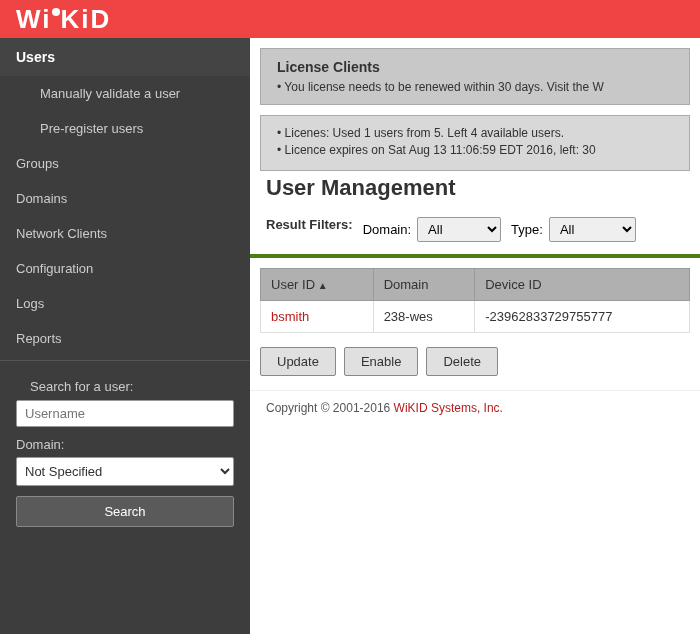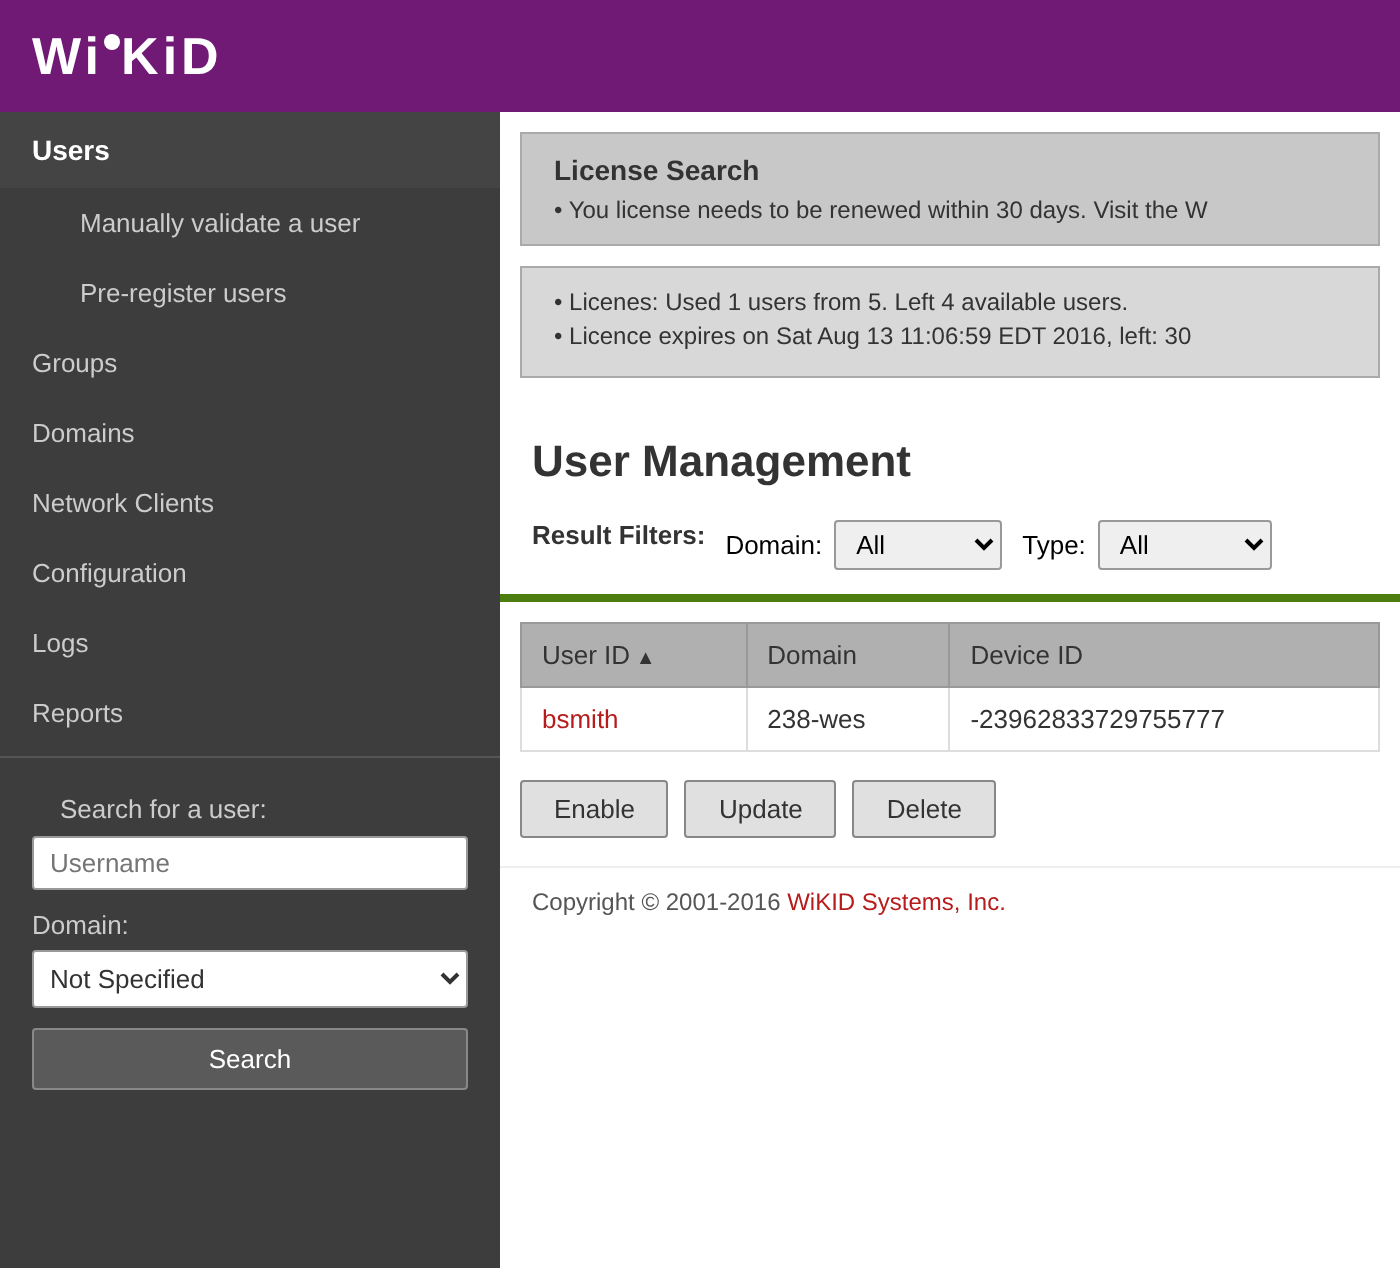--- a/index.html
+++ b/index.html
@@ -1,21 +1,21 @@
 <!DOCTYPE html>
 <html><head>
   <meta charset="utf-8">
   <style>
     * { box-sizing: border-box; margin: 0; padding: 0; }
     body { font-family: Arial, sans-serif; font-size: 13px; display: flex; flex-direction: column; width: 700px; min-height: 634px; background: #fff; }
 
     
     .header {
-      background-color: #701a75;
-      height: 56px;
+      background-color: #ef4444;
+      height: 38px;
       display: flex;
       align-items: center;
       padding: 0 16px;
     }
     .logo-text {
       color: white;
       font-size: 26px;
       font-weight: bold;
       letter-spacing: 2px;
     }
@@ -151,21 +151,21 @@
     }
     .info-banner p::before {
       content: "• ";
     }
 
     
     .page-title {
       font-size: 22px;
       font-weight: bold;
       color: #333;
-      padding: 29px 16px 8px;
+      padding: 4px 16px 8px;
     }
 
     
     .filters {
       padding: 8px 16px 12px;
       display: flex;
       align-items: flex-start;
       gap: 10px;
       border-bottom: 4px solid #4d7c0f;
     }
@@ -291,21 +291,21 @@
       </select>
 
       <button>Search</button>
     </div>
 
   </div>
 
   <div class="main">
 
     <div class="warning-banner">
-      <h3>License Search</h3>
+      <h3>License Clients</h3>
       <p>You license needs to be renewed within 30 days. Visit the W</p>
     </div>
 
     <div class="info-banner">
       <p>Licenes: Used 1 users from 5. Left 4 available users.</p>
       <p>Licence expires on Sat Aug 13 11:06:59 EDT 2016, left: 30</p>
     </div>
 
     <div class="page-title">User Management</div>
 
@@ -339,22 +339,22 @@
       <tbody>
         <tr>
           <td class="link">bsmith</td>
           <td>238-wes</td>
           <td>-23962833729755777</td>
         </tr>
       </tbody>
     </table>
 
     <div class="action-buttons">
+      <button class="action-btn">Update</button>
       <button class="action-btn">Enable</button>
-      <button class="action-btn">Update</button>
       <button class="action-btn">Delete</button>
     </div>
 
     <div class="footer">
       <span>Copyright © 2001-2016 </span><a href="#">WiKID Systems, Inc.</a>
     </div>
 
   </div>
 </div>
 

